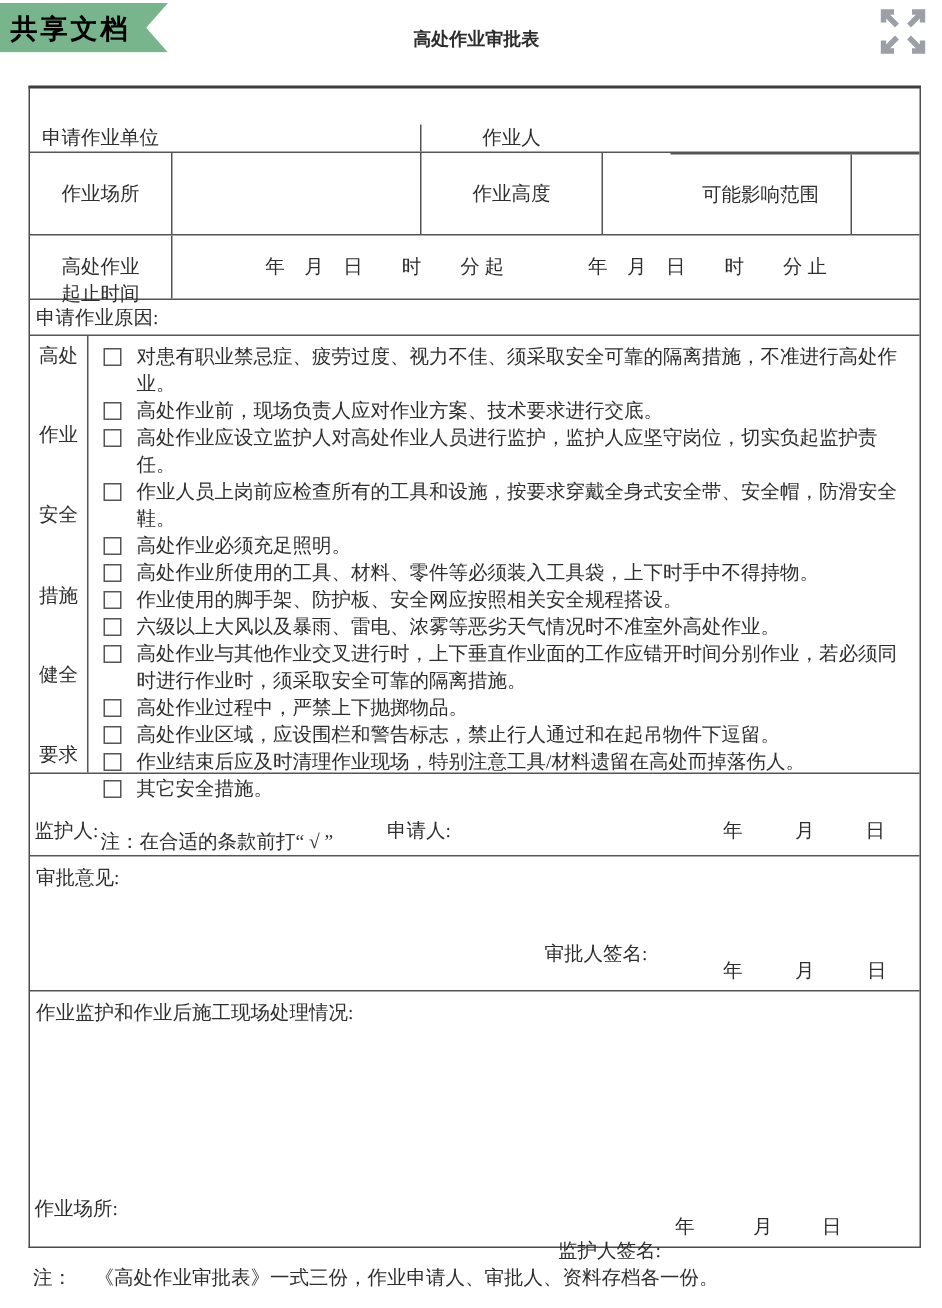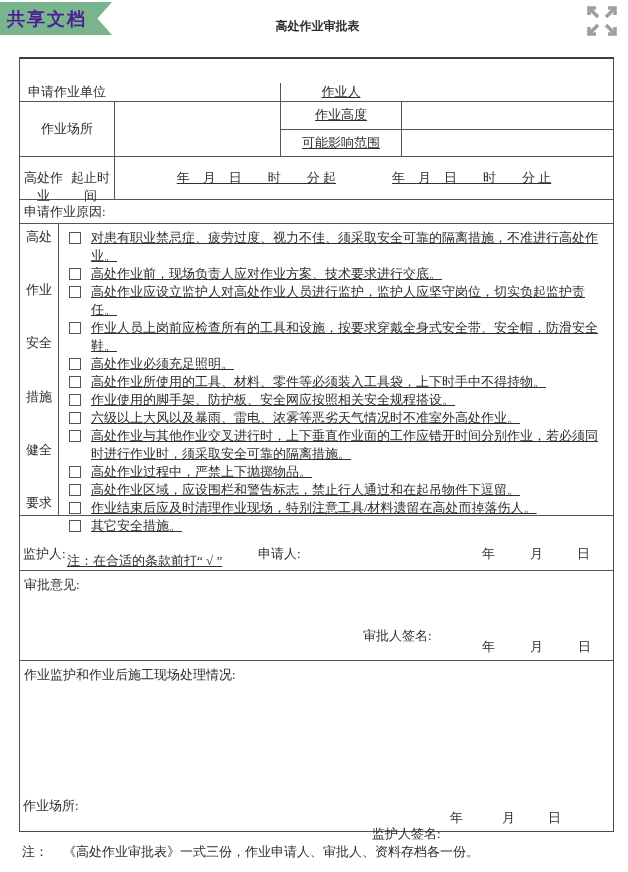--- a/index.html
+++ b/index.html
@@ -1,44 +1,44 @@
 <!DOCTYPE html>
 <html><head>
 <meta charset="utf-8">
 <style>
   html,body{margin:0;padding:0;background:#fff;}
   .page{position:relative;width:628px;height:872px;background:#fff;overflow:hidden;
         font-family:"Liberation Serif","DejaVu Serif",serif;color:#2e2e2e;}
 
   
   .banner{position:absolute;left:0;top:2px;width:112px;height:33px;
-          background:#78b48c;color:#4c1d95;display:flex;align-items:center;
+          background:#78b48c;color:#000000;display:flex;align-items:center;
           padding-left:7px;box-sizing:border-box;
           clip-path:polygon(0 0,100% 0,87% 50%,100% 100%,0 100%);
           font-family:"Liberation Sans","DejaVu Sans",sans-serif;
           font-weight:bold;font-size:18px;letter-spacing:2px;cursor:pointer;}
 
   
   .expand{position:absolute;right:8px;top:3px;width:36px;height:36px;cursor:pointer;}
 
   .title{position:absolute;left:20px;top:18px;width:595px;margin:0;text-align:center;
          font-size:12px;font-weight:bold;}
 
   
   .tbl{position:absolute;left:19px;top:57px;width:595px;box-sizing:border-box;
        border:1px solid #4c4c4c;border-top:2px solid #3d3d3d;font-size:13px;}
   .r{display:flex;border-bottom:1px solid #555;position:relative;box-sizing:border-box;}
   .r:last-child{border-bottom:none;}
   .c{box-sizing:border-box;}
-  .bl{border-left:1px solid #555;text-decoration:underline;}
+  .bl{border-left:1px solid #555;}
   .w1{width:94px;}.w2{width:166px;}.w3{width:121px;}.w4{flex:1;}
   .lab{display:flex;align-items:center;justify-content:center;text-align:center;}
   .r1{height:43px;align-items:flex-end;}
   .r2{height:55px;}
-  .sub{flex:1;display:flex;flex-direction:column;}
+  .sub{flex:1;display:flex;flex-direction:row;}
   .subrow{flex:1;display:flex;}
   .subrow + .subrow{border-top:1px solid #555;}
   .subrow .w3{width:120px;}
   .r3{height:43px;}
   .timecell{flex:1;display:flex;align-items:center;justify-content:center;gap:56px;}
   .timecell span{white-space:pre;}
   .r4{height:24px;}
   .r4 .full{padding:3px 4px;}
   .r5{height:292px;}
   .sidecol{width:38px;display:flex;flex-direction:column;align-items:center;
@@ -98,21 +98,21 @@
           <div class="c w4 bl"></div>
         </div>
         <div class="subrow">
           <div class="c w3 lab">可能影响范围</div>
           <div class="c w4 bl"></div>
         </div>
       </div>
     </div>
 
     <div class="r r3">
-      <div class="c w1 lab" style="flex-direction:row;line-height:18px;margin-top:17px;">
+      <div class="c w1 lab" style="flex-direction:column;line-height:18px;margin-top:17px;">
         <span>高处作业</span>
         <span>起止时间</span>
       </div>
       <div class="c bl timecell">
         <span>年　月　日　　时　　分 起</span>
         <span>年　月　日　　时　　分 止</span>
       </div>
     </div>
 
     <div class="r r4">

